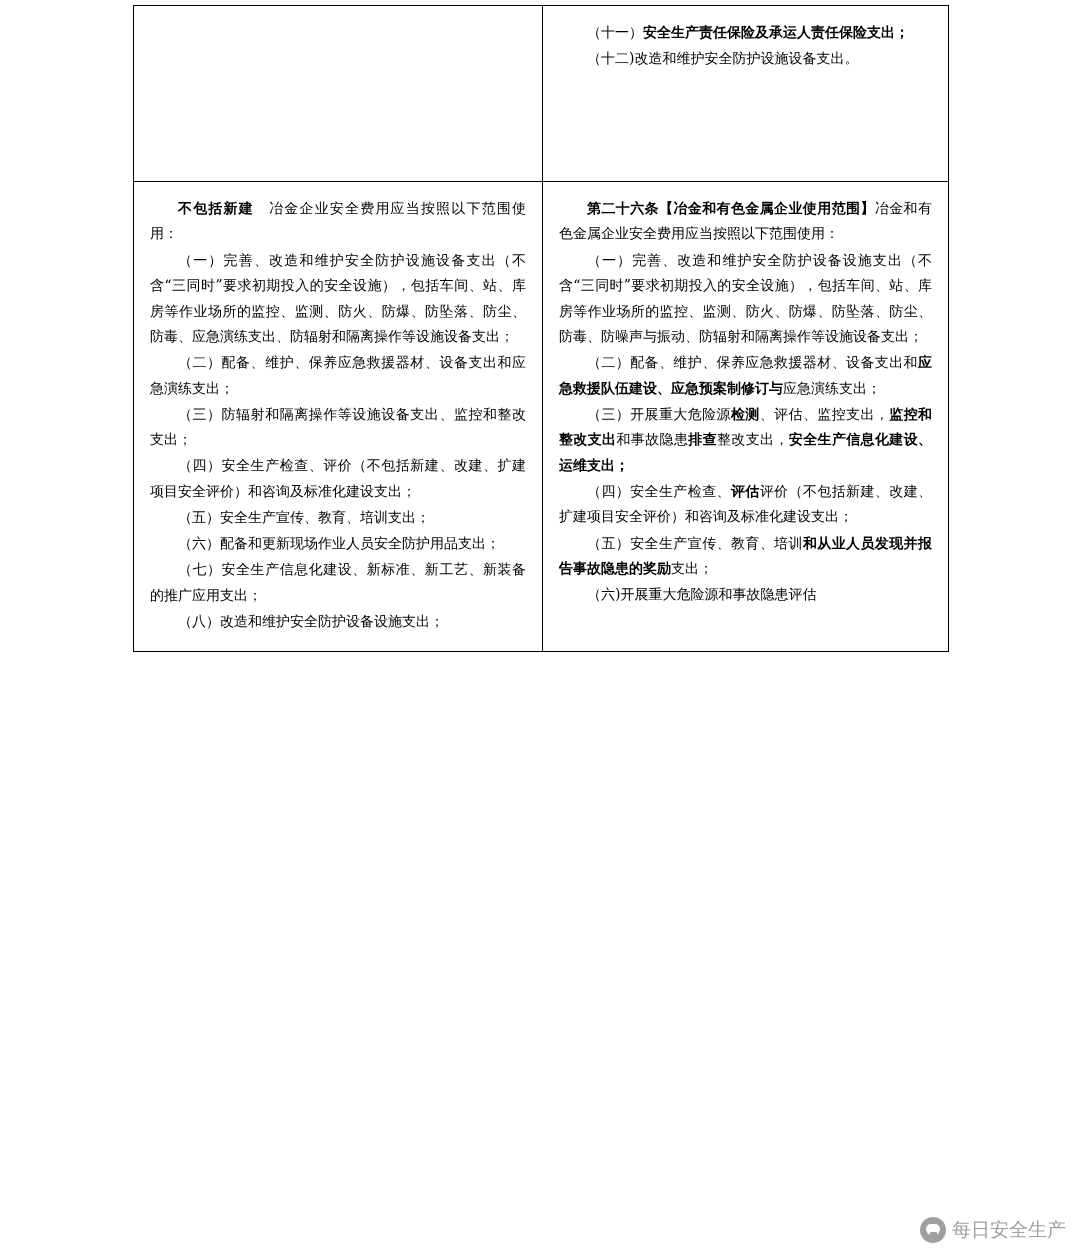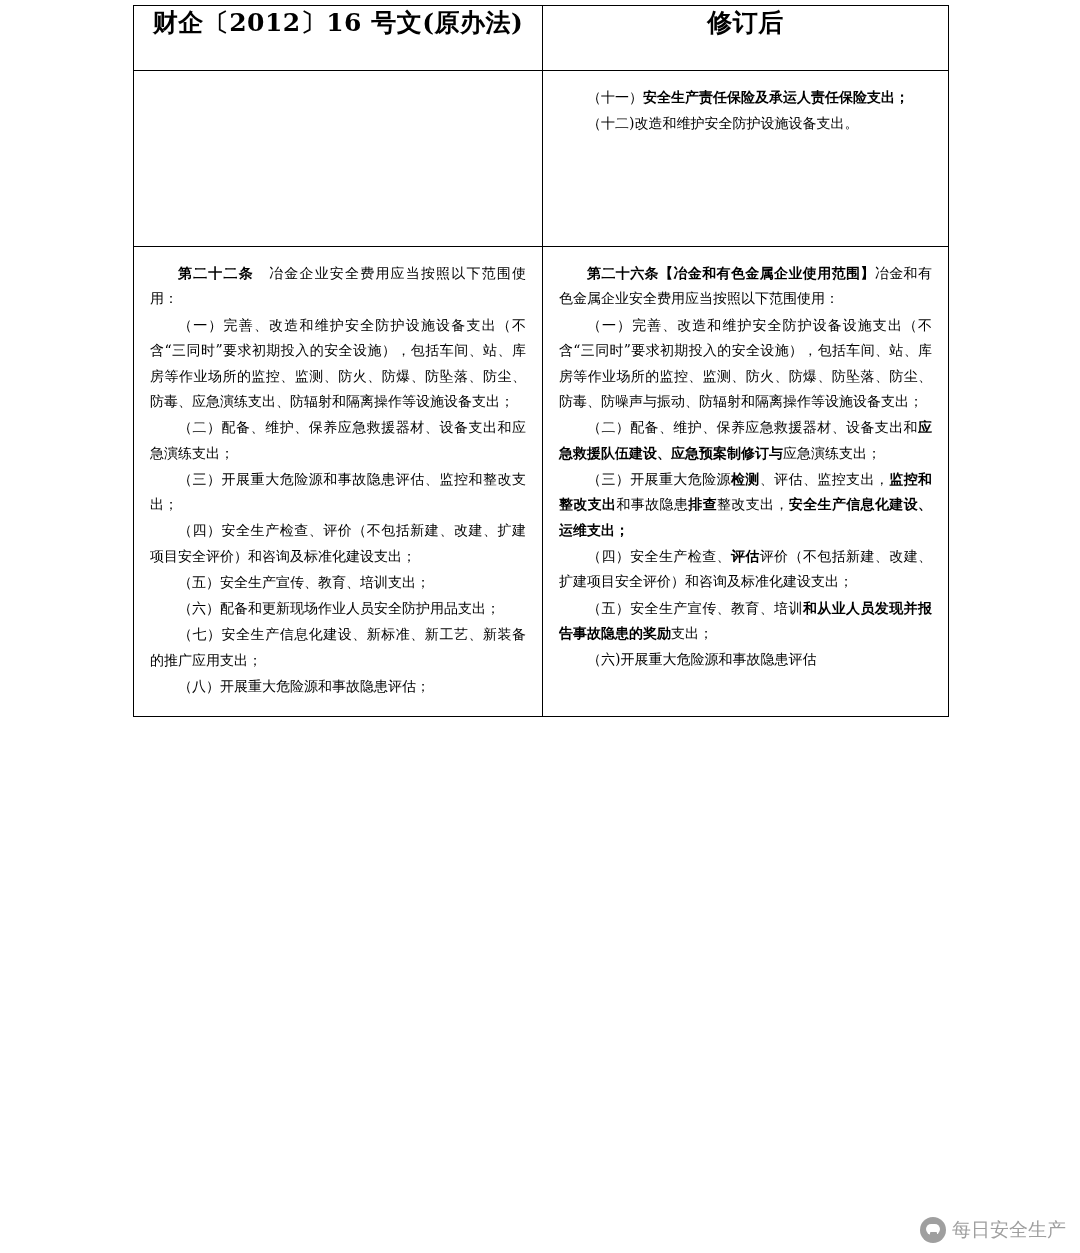--- a/index.html
+++ b/index.html
@@ -109,46 +109,42 @@
 
 <div class="page">
 
   <table class="doc-table">
     <colgroup>
       <col class="left-col">
       <col class="right-col">
     </colgroup>
     <tbody>
       <tr>
-        <td class="hdr-cell">财企〔2012〕16 号文(原办法)</td>
-        <td class="hdr-cell">修订后</td>
-      </tr>
-      <tr>
         <td class="row-a-left">
           <div class="cell-inner blank"></div>
         </td>
         <td>
           <div class="cell-inner">
               <p>（十一）<b>安全生产责任保险及承运人责任保险支出；</b></p>
               <p>（十二)改造和维护安全防护设施设备支出。</p>
             </div>
         </td>
       </tr>
       <tr>
         <td>
           <div class="cell-inner">
-              <p><b>第二十二条</b>　冶金企业安全费用应当按照以下范围使用：</p>
+              <p><b>不包括新建</b>　冶金企业安全费用应当按照以下范围使用：</p>
               <p>（一）完善、改造和维护安全防护设施设备支出（不含“三同时”要求初期投入的安全设施），包括车间、站、库房等作业场所的监控、监测、防火、防爆、防坠落、防尘、防毒、应急演练支出、防辐射和隔离操作等设施设备支出；</p>
               <p>（二）配备、维护、保养应急救援器材、设备支出和应急演练支出；</p>
-              <p>（三）开展重大危险源和事故隐患评估、监控和整改支出；</p>
+              <p>（三）防辐射和隔离操作等设施设备支出、监控和整改支出；</p>
               <p>（四）安全生产检查、评价（不包括新建、改建、扩建项目安全评价）和咨询及标准化建设支出；</p>
               <p>（五）安全生产宣传、教育、培训支出；</p>
               <p>（六）配备和更新现场作业人员安全防护用品支出；</p>
               <p>（七）安全生产信息化建设、新标准、新工艺、新装备的推广应用支出；</p>
-              <p>（八）开展重大危险源和事故隐患评估；</p>
+              <p>（八）改造和维护安全防护设备设施支出；</p>
             </div>
         </td>
         <td>
           <div class="cell-inner">
               <p><b>第二十六条【冶金和有色金属企业使用范围】</b>冶金和有色金属企业安全费用应当按照以下范围使用：</p>
               <p>（一）完善、改造和维护安全防护设备设施支出（不含“三同时”要求初期投入的安全设施），包括车间、站、库房等作业场所的监控、监测、防火、防爆、防坠落、防尘、防毒、防噪声与振动、防辐射和隔离操作等设施设备支出；</p>
               <p>（二）配备、维护、保养应急救援器材、设备支出和<b>应急救援队伍建设、应急预案制修订与</b>应急演练支出；</p>
               <p>（三）开展重大危险源<b>检测</b>、评估、监控支出，<b>监控和整改支出</b>和事故隐患<b>排查</b>整改支出，<b>安全生产信息化建设、运维支出；</b></p>
               <p>（四）安全生产检查、<b>评估</b>评价（不包括新建、改建、扩建项目安全评价）和咨询及标准化建设支出；</p>
               <p>（五）安全生产宣传、教育、培训<b>和从业人员发现并报告事故隐患的奖励</b>支出；</p>

